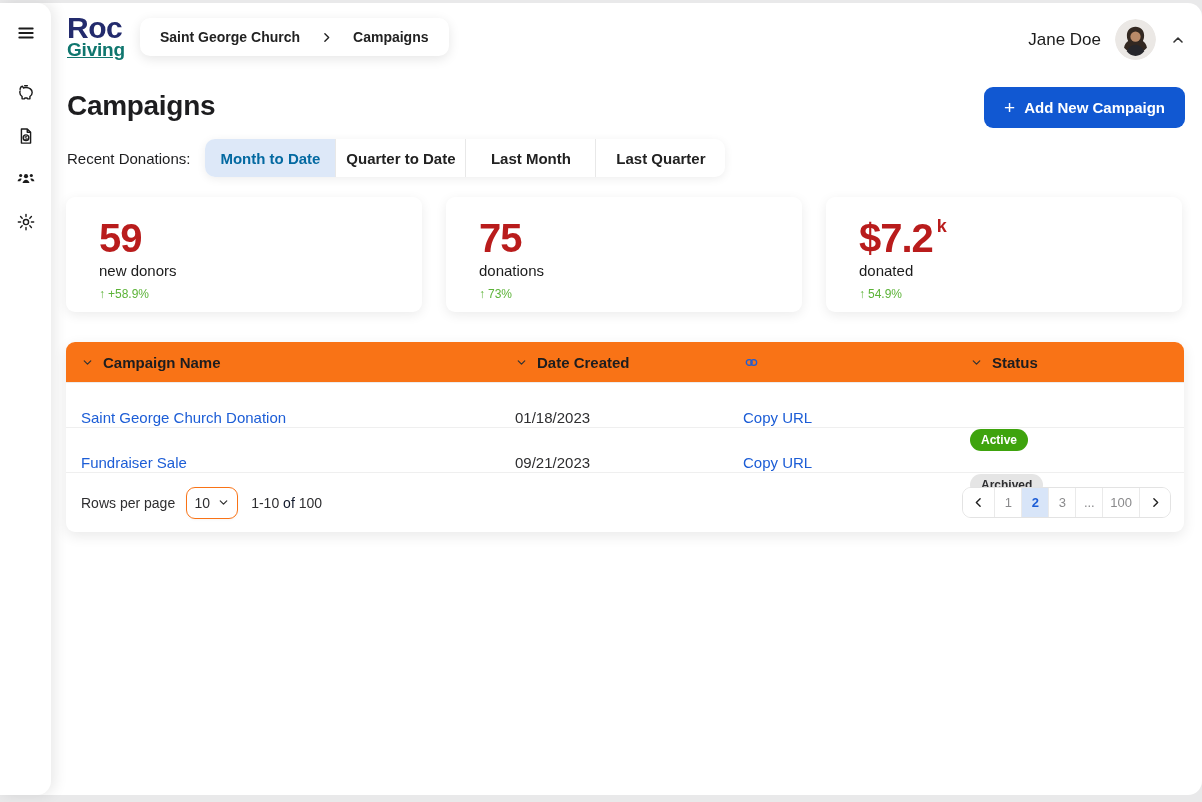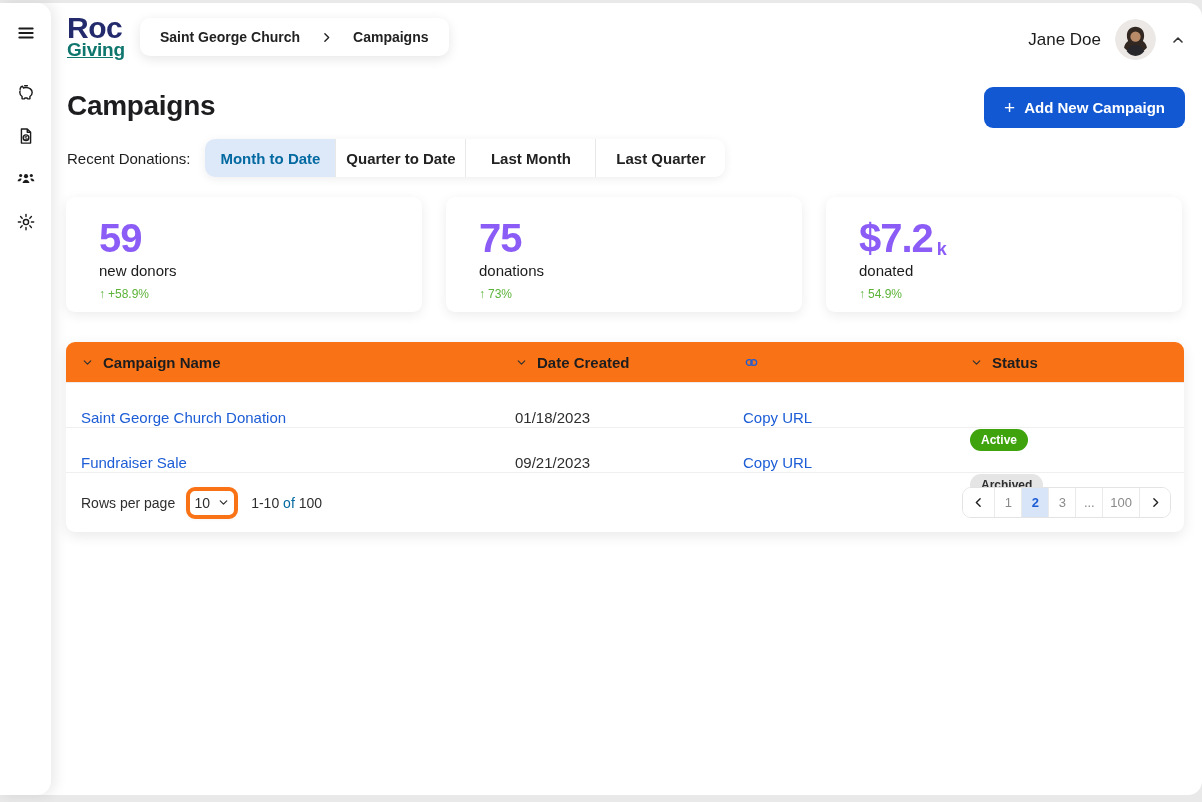--- a/index.html
+++ b/index.html
@@ -73,21 +73,21 @@
     border-left:1px solid #e8e8e8;
   }
   .tab:first-child { border-left:none; }
   .tab.active { background:#dde8f8; color:#0369a1; }
   
   .cards { position:absolute; left:15px; top:194px; width:1136px; display:flex; gap:24px; }
   .card {
     width:356px; height:115px; background:#fff; border-radius:9px;
     box-shadow:0 3px 12px rgba(0,0,0,0.08); padding:20px 0 0 33px;
   }
-  .stat-value { font-size:40px; font-weight:800; letter-spacing:-1px; line-height:1.05; color:#8b5cf6; display:flex; align-items:flex-end; }
+  .stat-value { font-size:40px; font-weight:800; letter-spacing:-1px; line-height:1.05; color:#b91c1c; display:flex; align-items:flex-start; }
   .stat-suffix { font-size:18px; font-weight:700; margin-left:4px; }
   .stat-label { font-size:15px; font-weight:400; margin-top:3px; color:#1b1b1b; }
   .stat-change { font-size:12px; color:#5cb338; margin-top:8px; display:flex; align-items:center; gap:3px; }
   
   .table-card {
     position:absolute; left:15px; top:339px; width:1118px;
     background:#fff; border-radius:9px;
     box-shadow:0 4px 14px rgba(0,0,0,0.09);
     overflow:hidden;
   }
@@ -102,28 +102,28 @@
   .badge {
     display:inline-block; font-size:12px; font-weight:700;
     padding:4px 11px; border-radius:20px; cursor:default;margin-top:46px;
   }
   .badge.active  { background:#3ea30d; color:#fff; }
   .badge.archived{ background:#e5e5e5; color:#2e2e30; }
   
   .t-foot { height:59px; display:flex; align-items:center; padding:0 13px 0 15px; }
   .rpp-label { font-size:14px; color:#2e2e30; }
   .rpp-select {
-    margin-left:11px; width:52px; height:32px; border:4px solid #f97316; border-radius:9px;
+    margin-left:11px; width:52px; height:32px; border:1px solid #f97316; border-radius:9px;
     display:flex; align-items:center; justify-content:center; gap:7px;
     font-size:14px; color:#2e2e30; cursor:pointer; background:#fff;
     box-shadow:0 1px 3px rgba(0,0,0,0.04);
   }
   .rpp-select .sel-caret { display:flex; align-items:center; color:#333; }
   .range-text { margin-left:13px; font-size:14px; color:#2e2e30; }
-  .range-text .dim { color:#0369a1;text-align:center; }
+  .range-text .dim { color:#0f172a;text-align:center; }
   .pager {
     margin-left:auto; display:flex; height:31px;
     border:1px solid #e3e3e3; border-radius:9px; overflow:hidden; background:#fff;
   }
   .pg-cell {
     min-width:27px; padding:0 7px; display:flex; align-items:center; justify-content:center;
     font-size:13px; color:#8a8a8c; border-left:1px solid #eaeaea; cursor:pointer; background:#fff;
   }
   .pg-cell:first-child { border-left:none; }
   .pg-cell.nav { min-width:31px; color:#222; }

